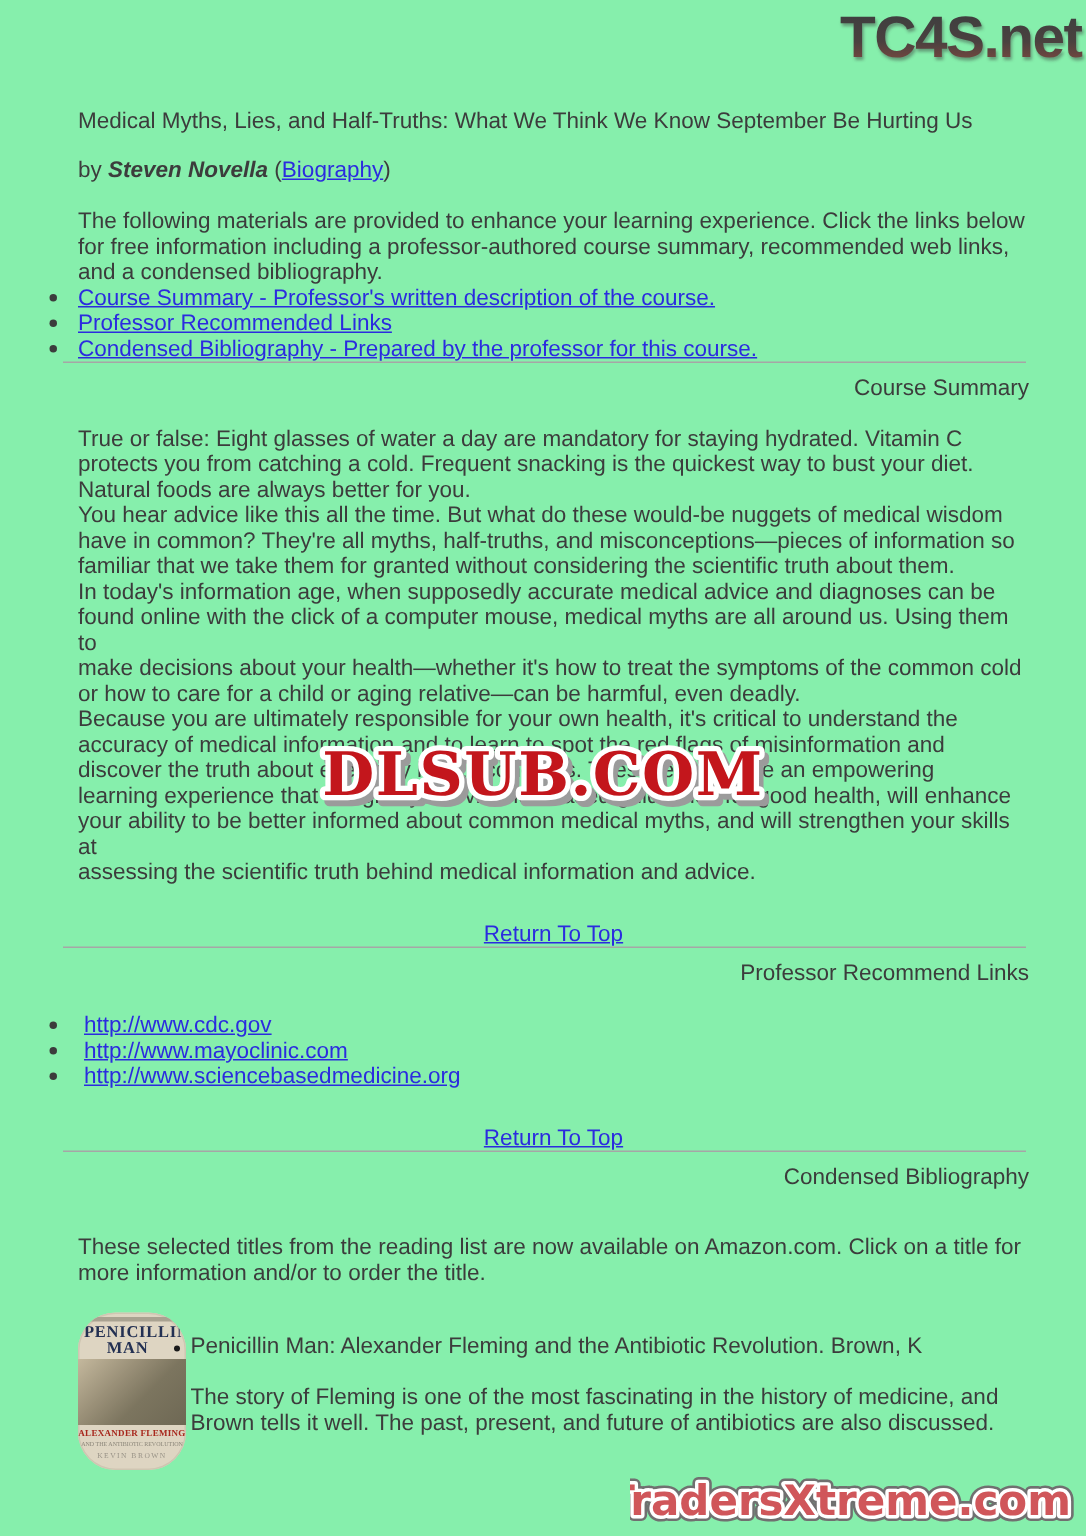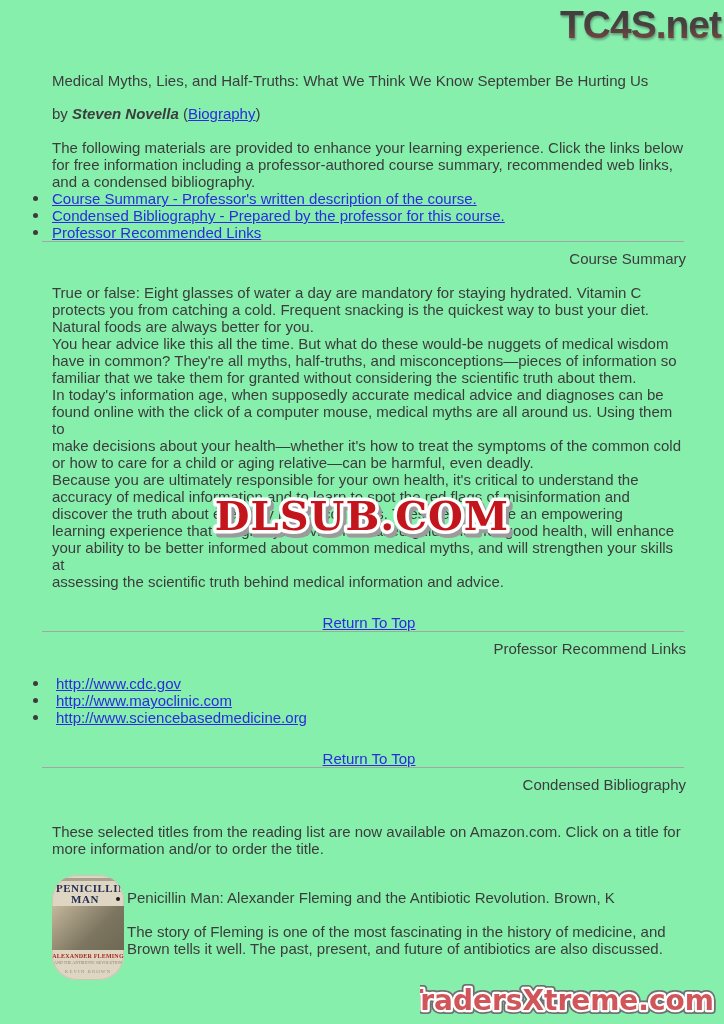--- a/index.html
+++ b/index.html
@@ -79,22 +79,22 @@
     <div>Medical Myths, Lies, and Half-Truths: What We Think We Know September Be Hurting Us</div>
 
     <div class="byline"><span>by </span><span class="author">Steven Novella</span><span> (</span><span class="link">Biography</span><span>)</span></div>
 
     <div class="intro-para pre">The following materials are provided to enhance your learning experience. Click the links below
 for free information including a professor-authored course summary, recommended web links,
 and a condensed bibliography.</div>
 
     <ul class="linklist">
       <li><span class="link">Course Summary - Professor's written description of the course.</span></li>
+      <li><span class="link">Professor Recommended Links</span></li>
       <li><span class="link">Condensed Bibliography - Prepared by the professor for this course.</span></li>
-      <li><span class="link">Professor Recommended Links</span></li>
     </ul>
 
     <hr class="divider hr1">
 
     <div class="section-heading">Course Summary</div>
 
     <div class="body-block pre">True or false: Eight glasses of water a day are mandatory for staying hydrated. Vitamin C
 protects you from catching a cold. Frequent snacking is the quickest way to bust your diet.
 Natural foods are always better for you.
 You hear advice like this all the time. But what do these would-be nuggets of medical wisdom

